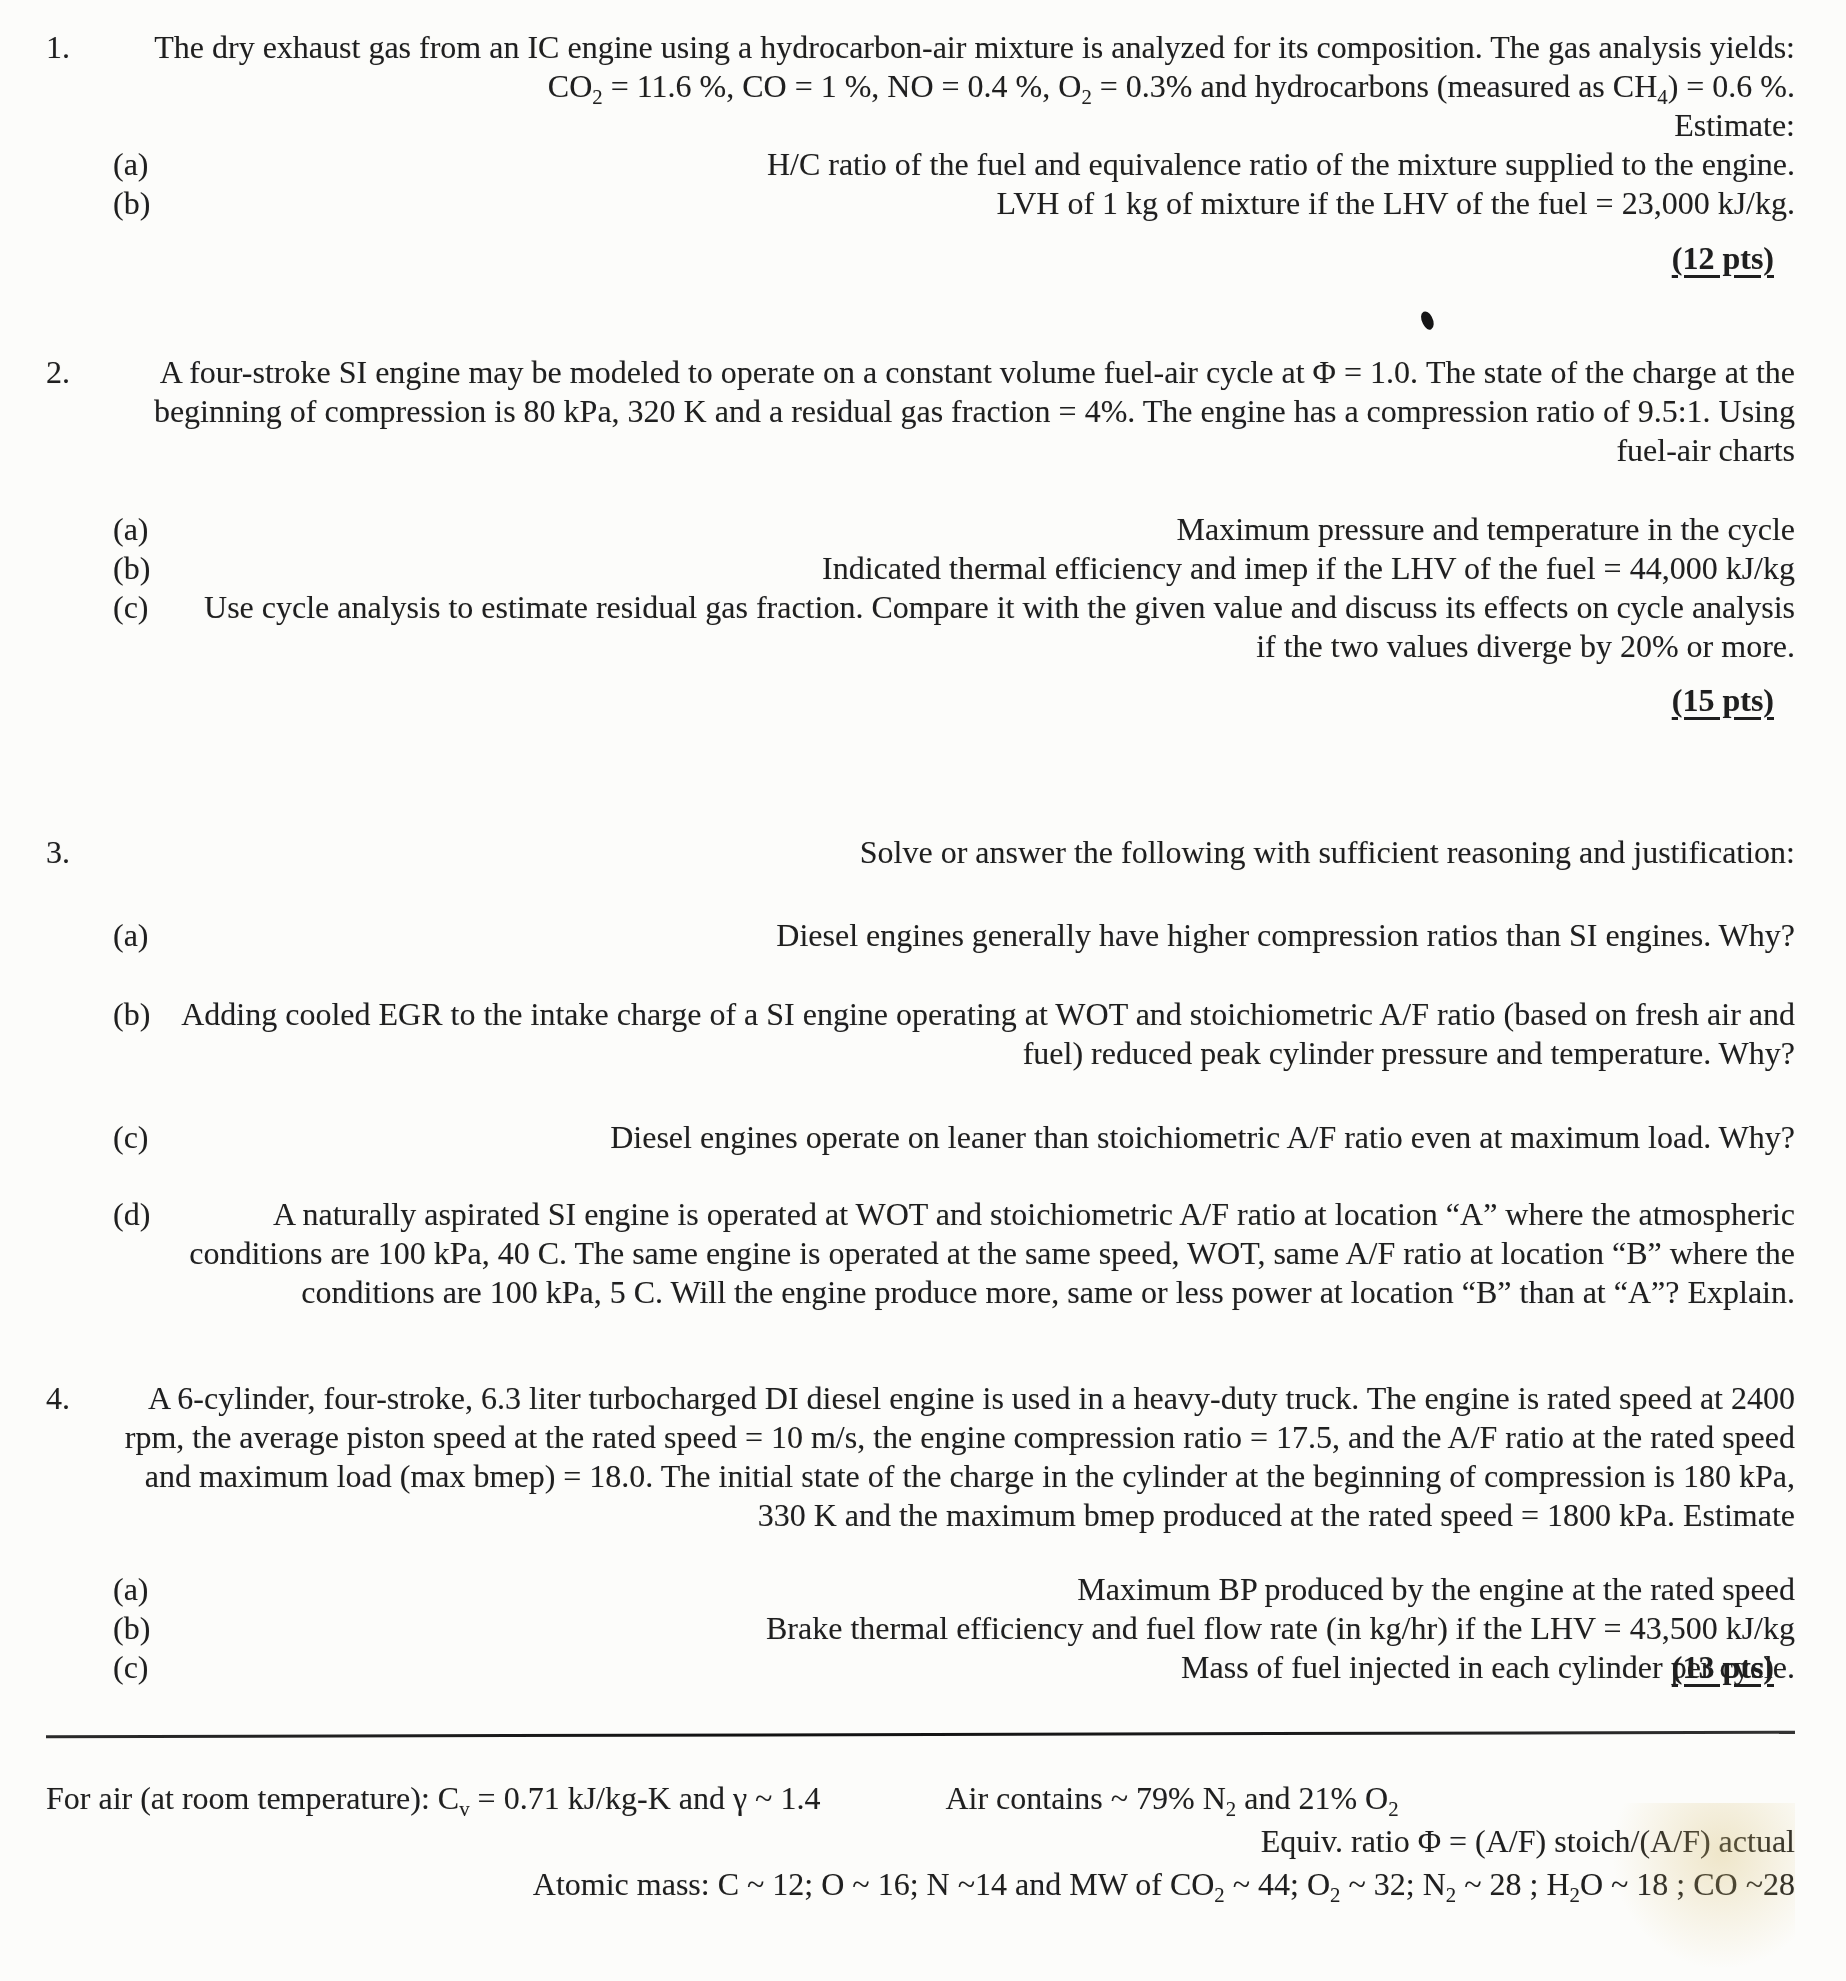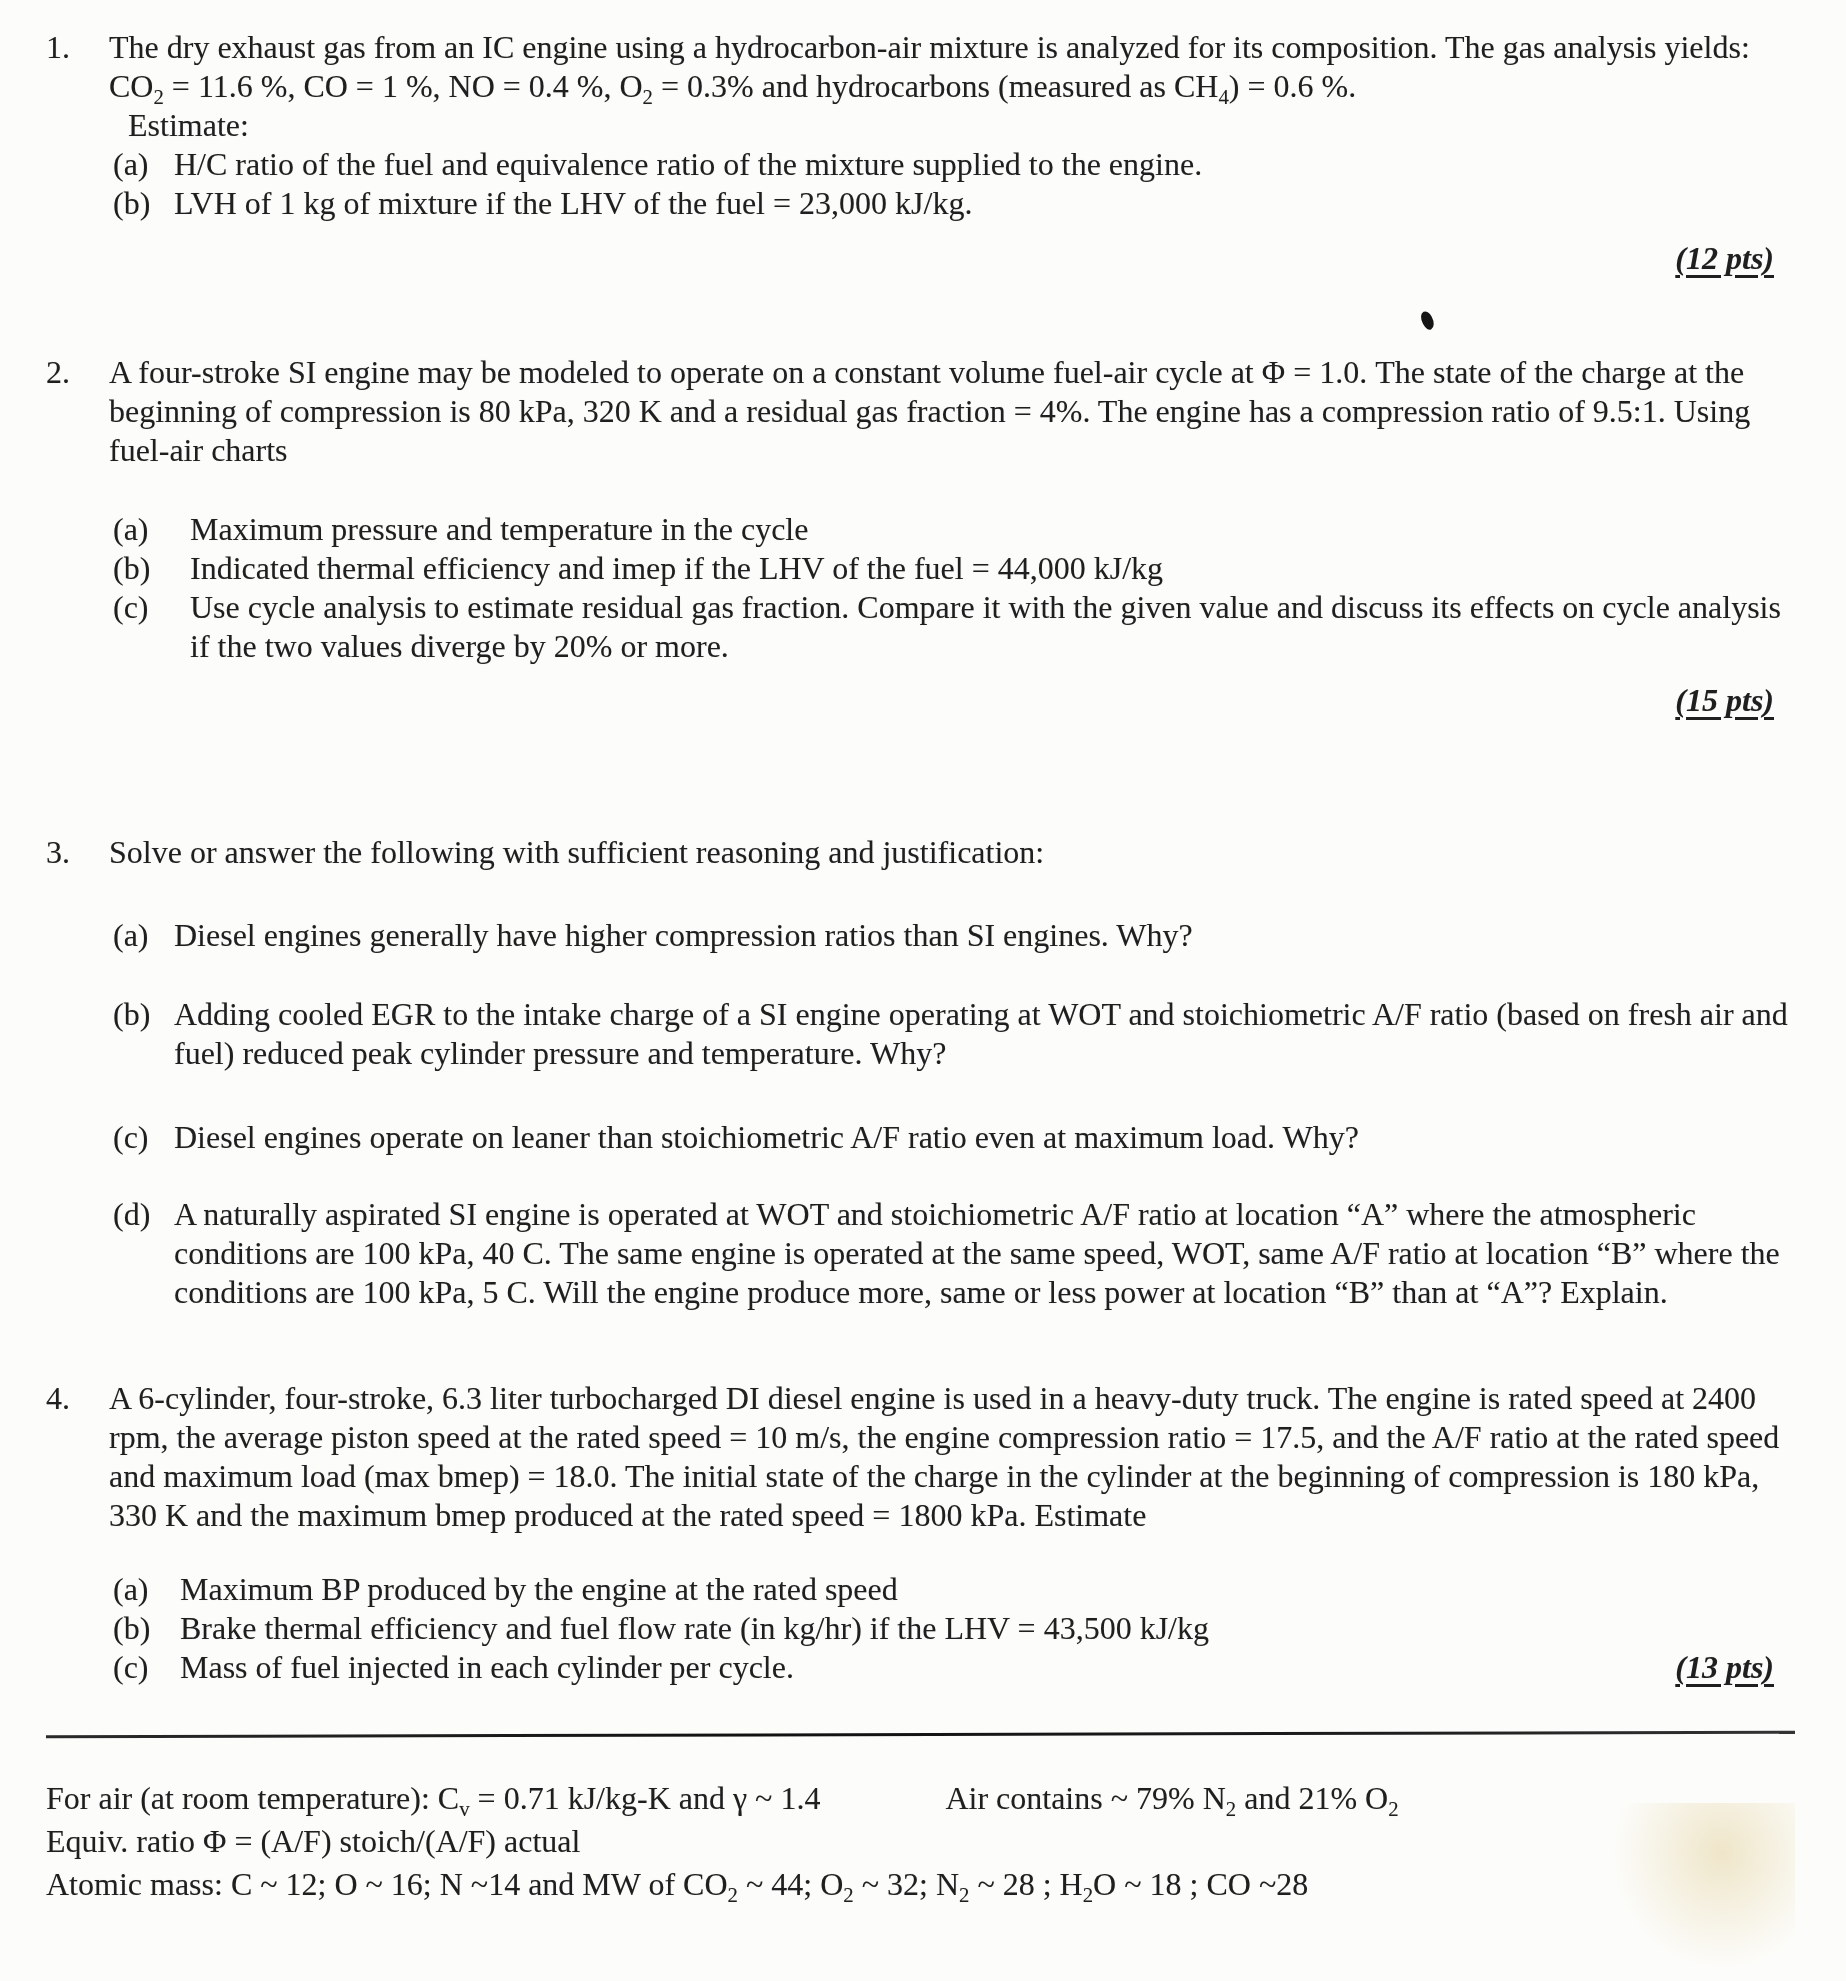--- a/index.html
+++ b/index.html
@@ -11,40 +11,39 @@
     background: #fcfcfa;
     color: #1f1f1f;
     font-family: "Liberation Serif", "DejaVu Serif", serif;
     font-size: 32px;
     line-height: 39px;
     box-sizing: border-box;
     padding: 27.6px 52px 0 46px;
     overflow: hidden;
     text-shadow: 0 0 0.8px rgba(20,20,20,0.25);
   }
-  p { margin: 0; }
+  p { margin: 0; text-align: right; }
   sub { font-size: 0.65em; line-height: 0; }
   .q-head { display: flex; align-items: flex-start; }
   .q-num { flex: 0 0 63px; }
   .q-intro { flex: 1; }
   .q-sub { margin-left: 82px; }
   .item { display: flex; margin-left: 67px; }
   .item .lbl { flex: 0 0 61px; }
   .item .lbl.w2 { flex-basis: 77px; }
   .item .lbl.w4 { flex-basis: 67px; }
   .item .txt { flex: 1; }
   .pts {
     text-align: right;
     font-weight: bold;
     margin-top: 16.7px;
     padding-right: 21px;
     text-decoration: underline;
     text-decoration-thickness: 2.5px;
     text-underline-offset: 5.8px;
-    font-style: italic;
   }
   .q2 { margin-top: 75px; }
   .q2 .items { margin-top: 40px; }
   .q2 .pts { margin-top: 15px; }
   .q3 { margin-top: 113px; }
   .q3 .item-a { margin-top: 44px; }
   .q3 .item-b { margin-top: 40px; }
   .q3 .item-c { margin-top: 45px; }
   .q3 .item-d { margin-top: 38px; }
   .q4 { margin-top: 67px; }

